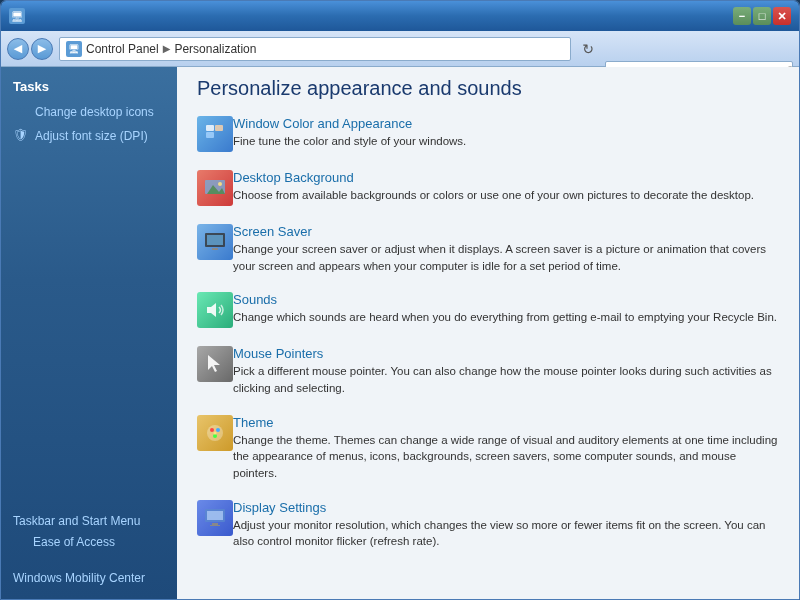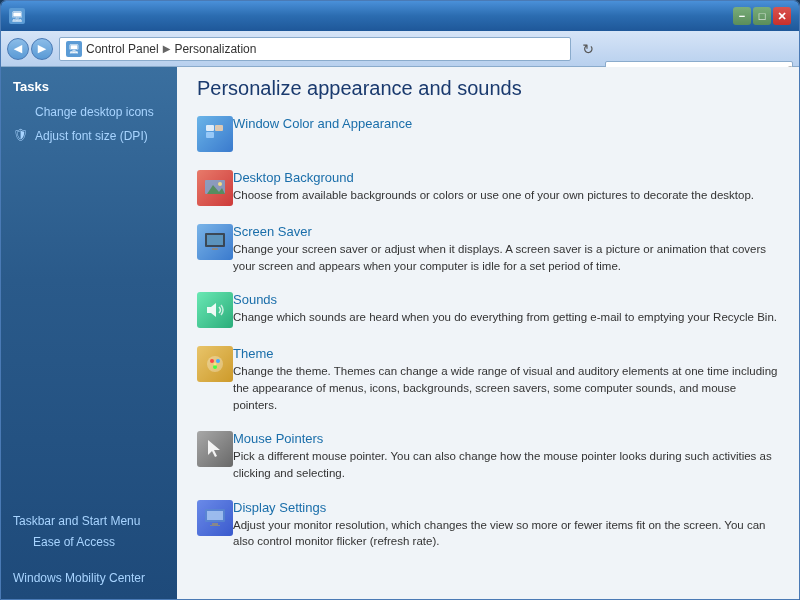--- a/index.html
+++ b/index.html
@@ -321,21 +321,21 @@
 
       <div id="settings-list">
           <div class="settings-item">
             <div class="item-icon" style="background: linear-gradient(135deg, rgb(106, 180, 232), rgb(58, 122, 205));">
               <svg width="24" height="24" viewBox="0 0 24 24">
                 <rect x="3" y="3" width="8" height="6" rx="1" fill="#fff" opacity="0.8"></rect>
                 <rect x="3" y="10" width="8" height="6" rx="1" fill="#a8d4ff" opacity="0.8"></rect>
                 <rect x="12" y="3" width="8" height="6" rx="1" fill="#ffd4a8" opacity="0.8"></rect>
               </svg>
             </div>
-            <div class="item-text"><a class="item-title">Window Color and Appearance</a></div>
+            <div class="item-text"><a class="item-title">Window Color and Appearance</a><p class="item-desc">Fine tune the color and style of your windows.</p></div>
           </div>
           <div class="settings-item">
             <div class="item-icon" style="background: linear-gradient(135deg, rgb(232, 122, 106), rgb(205, 58, 58));">
               <svg width="24" height="24" viewBox="0 0 24 24">
                 <rect x="2" y="4" width="20" height="14" rx="1" fill="#6ab4e8" opacity="0.7"></rect>
                 <polygon points="4,18 10,9 16,16 19,12 22,18" fill="#4a8a4a" opacity="0.8"></polygon>
                 <circle cx="17" cy="8" r="2" fill="#ffe080" opacity="0.9"></circle>
               </svg>
             </div>
             <div class="item-text"><a class="item-title">Desktop Background</a><p class="item-desc">Choose from available backgrounds or colors or use one of your own pictures to decorate the desktop.</p></div>
@@ -352,42 +352,42 @@
           </div>
           <div class="settings-item">
             <div class="item-icon" style="background: linear-gradient(135deg, rgb(106, 232, 180), rgb(42, 173, 122));">
               <svg width="24" height="24" viewBox="0 0 24 24">
                 <polygon points="4,9 4,15 8,15 13,19 13,5 8,9" fill="#fff" opacity="0.9"></polygon>
                 <path d="M16 9 Q19 12 16 15" stroke="#fff" stroke-width="1.5" fill="none" opacity="0.8"></path>
                 <path d="M18 7 Q22 12 18 17" stroke="#fff" stroke-width="1.5" fill="none" opacity="0.7"></path>
               </svg>
             </div>
             <div class="item-text"><a class="item-title">Sounds</a><p class="item-desc">Change which sounds are heard when you do everything from getting e-mail to emptying your Recycle Bin.</p></div>
+          </div>
+          <div class="settings-item">
+            <div class="item-icon" style="background: linear-gradient(135deg, rgb(168, 168, 168), rgb(104, 104, 104));">
+              <svg width="24" height="24" viewBox="0 0 24 24">
+                <polygon points="5,3 5,18 9,14 12,20 14,19 11,13 17,13" fill="#fff" opacity="0.9"></polygon>
+              </svg>
+            </div>
+            <div class="item-text"><a class="item-title">Mouse Pointers</a><p class="item-desc">Pick a different mouse pointer. You can also change how the mouse pointer looks during such activities as clicking and selecting.</p></div>
           </div>
           <div class="settings-item">
             <div class="item-icon" style="background: linear-gradient(135deg, rgb(232, 196, 106), rgb(205, 154, 42));">
               <svg width="24" height="24" viewBox="0 0 24 24">
                 <circle cx="12" cy="12" r="8" fill="#fff" opacity="0.3"></circle>
                 <circle cx="9" cy="9" r="2" fill="#f44"></circle>
                 <circle cx="15" cy="9" r="2" fill="#4af"></circle>
                 <circle cx="12" cy="15" r="2" fill="#4f4"></circle>
                 <circle cx="12" cy="12" r="1.5" fill="#ffe080"></circle>
               </svg>
             </div>
             <div class="item-text"><a class="item-title">Theme</a><p class="item-desc">Change the theme. Themes can change a wide range of visual and auditory elements at one time including the appearance of menus, icons, backgrounds, screen savers, some computer sounds, and mouse pointers.</p></div>
           </div>
           <div class="settings-item">
-            <div class="item-icon" style="background: linear-gradient(135deg, rgb(168, 168, 168), rgb(104, 104, 104));">
-              <svg width="24" height="24" viewBox="0 0 24 24">
-                <polygon points="5,3 5,18 9,14 12,20 14,19 11,13 17,13" fill="#fff" opacity="0.9"></polygon>
-              </svg>
-            </div>
-            <div class="item-text"><a class="item-title">Mouse Pointers</a><p class="item-desc">Pick a different mouse pointer. You can also change how the mouse pointer looks during such activities as clicking and selecting.</p></div>
-          </div>
-          <div class="settings-item">
             <div class="item-icon" style="background: linear-gradient(135deg, rgb(106, 138, 232), rgb(58, 90, 205));">
               <svg width="24" height="24" viewBox="0 0 24 24">
                 <rect x="2" y="3" width="20" height="13" rx="1" fill="#5a8acd" opacity="0.7"></rect>
                 <rect x="4" y="5" width="16" height="9" fill="#c8e0ff" opacity="0.6"></rect>
                 <rect x="9" y="17" width="6" height="2" fill="#888"></rect>
                 <rect x="7" y="19" width="10" height="1" fill="#888"></rect>
               </svg>
             </div>
             <div class="item-text"><a class="item-title">Display Settings</a><p class="item-desc">Adjust your monitor resolution, which changes the view so more or fewer items fit on the screen. You can also control monitor flicker (refresh rate).</p></div>
           </div>

